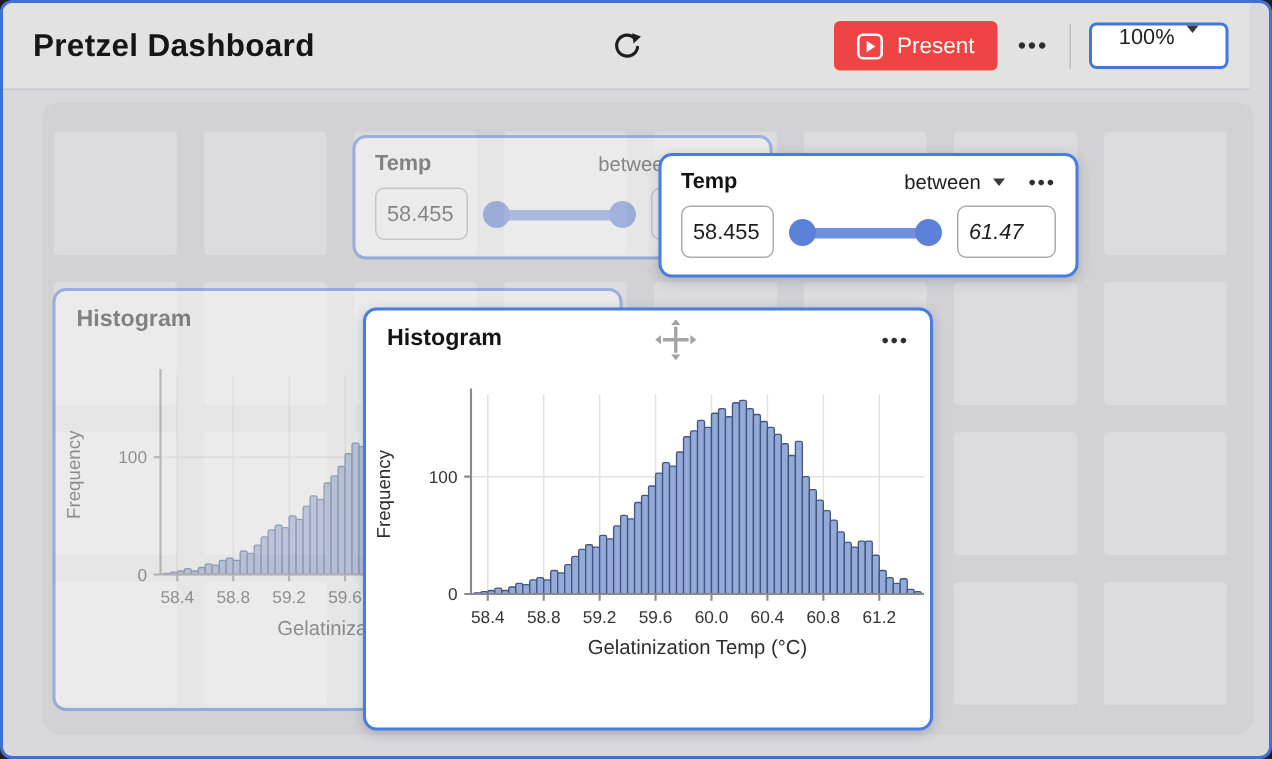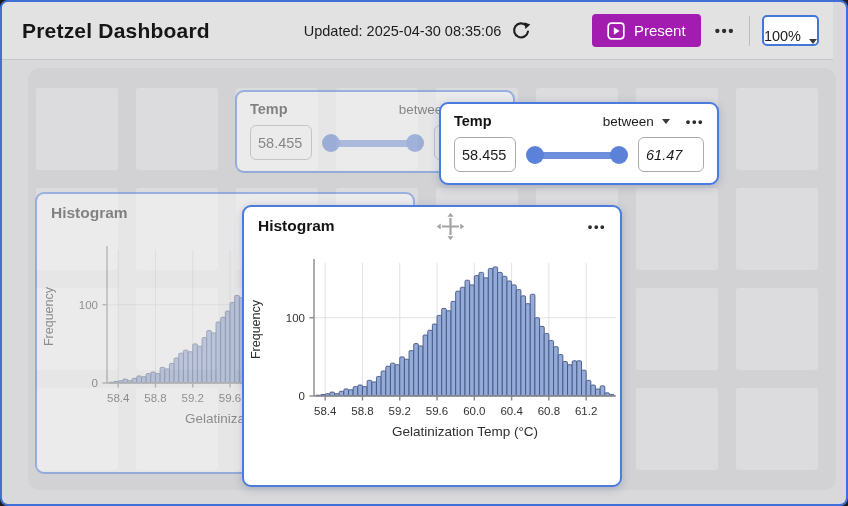--- a/index.html
+++ b/index.html
@@ -16,29 +16,29 @@
     display:flex; align-items:center; padding:0 14px;
   }
   .hdr-left { flex:1; display:flex; align-items:center; }
   .hdr-center { display:flex; align-items:center; gap:10px; }
   .hdr-right { flex:1; display:flex; align-items:center; justify-content:flex-end; gap:12px; }
   #app-title { font-size:21px; font-weight:600; color:#161616; letter-spacing:.2px; padding-left:6px; }
   #updated { font-size:14.5px; color:#1d1d1d; }
   .icon-btn { background:none; border:none; cursor:pointer; display:flex; align-items:center; }
   #present-btn {
     display:flex; align-items:center; gap:9px;
-    background:#a21caf; color:#fff; border:none; border-radius:4px;
+    background:#ef4444; color:#fff; border:none; border-radius:4px;
     height:33px; padding:0 15px; font-size:15px; font-family:inherit; cursor:pointer;
   }
   #more-btn { font-size:15px; font-weight:bold; color:#2e2e2e; letter-spacing:1.5px; background:none; border:none; cursor:pointer; padding:4px 2px; }
   .v-divider { width:1px; height:30px; background:#bdbdbf; }
   #zoom-select {
-    display:flex; align-items:flex-end; gap:8px;
+    display:flex; align-items:flex-start; gap:8px;
     background:#fff; border:2px solid #4277d8; border-radius:5px;
-    height:31px; padding:0 0; font-size:14.5px; color:#1d1d1d; cursor:pointer;
+    height:31px; padding:0 18px; font-size:14.5px; color:#1d1d1d; cursor:pointer;
   }
   .caret-down { width:0; height:0; border-left:4.5px solid transparent; border-right:4.5px solid transparent; border-top:5.5px solid #3a3a3a; }
   
   #board {
     position:absolute; left:26px; top:66px; width:808px; height:422px;
     background:#d2d2d4; border-radius:12px;
   }
   #tile-grid {
     position:absolute; left:8px; top:20px;
     display:grid; grid-template-columns:repeat(8, 82px); grid-auto-rows:82px; gap:18px;
@@ -84,21 +84,20 @@
 </head>
 <body>
 
 <div id="window">
 
   <div id="header">
     <div class="hdr-left">
       <div id="app-title">Pretzel Dashboard</div>
     </div>
     <div class="hdr-center">
-      <span id="updated">Updated: 2025-04-30 08:35:06</span>
       <button class="icon-btn" aria-label="refresh">
         <svg width="20" height="20" viewBox="0 0 20 20">
           <path d="M15.2 4.6 A7 7 0 1 0 17 10.6" fill="none" stroke="#1e1e1e" stroke-width="2.1" stroke-linecap="round"></path>
           <polygon points="13.4,1.2 19.3,3.4 14.4,8.0" fill="#1e1e1e"></polygon>
         </svg>
       </button>
     </div>
     <div class="hdr-right">
       <button id="present-btn">
         <svg width="18" height="18" viewBox="0 0 18 18">

